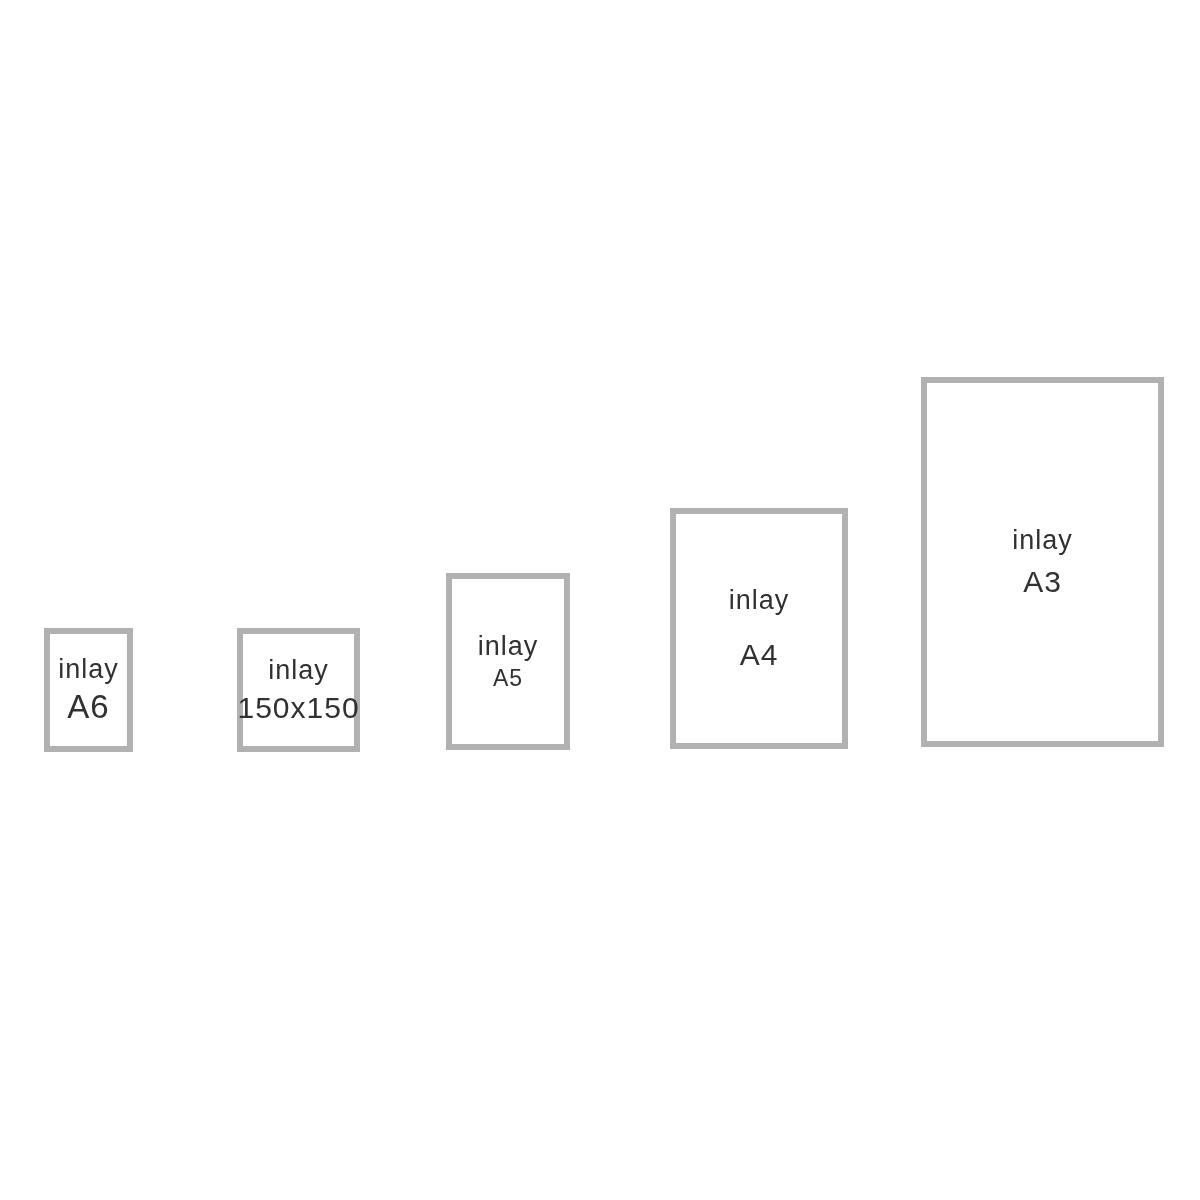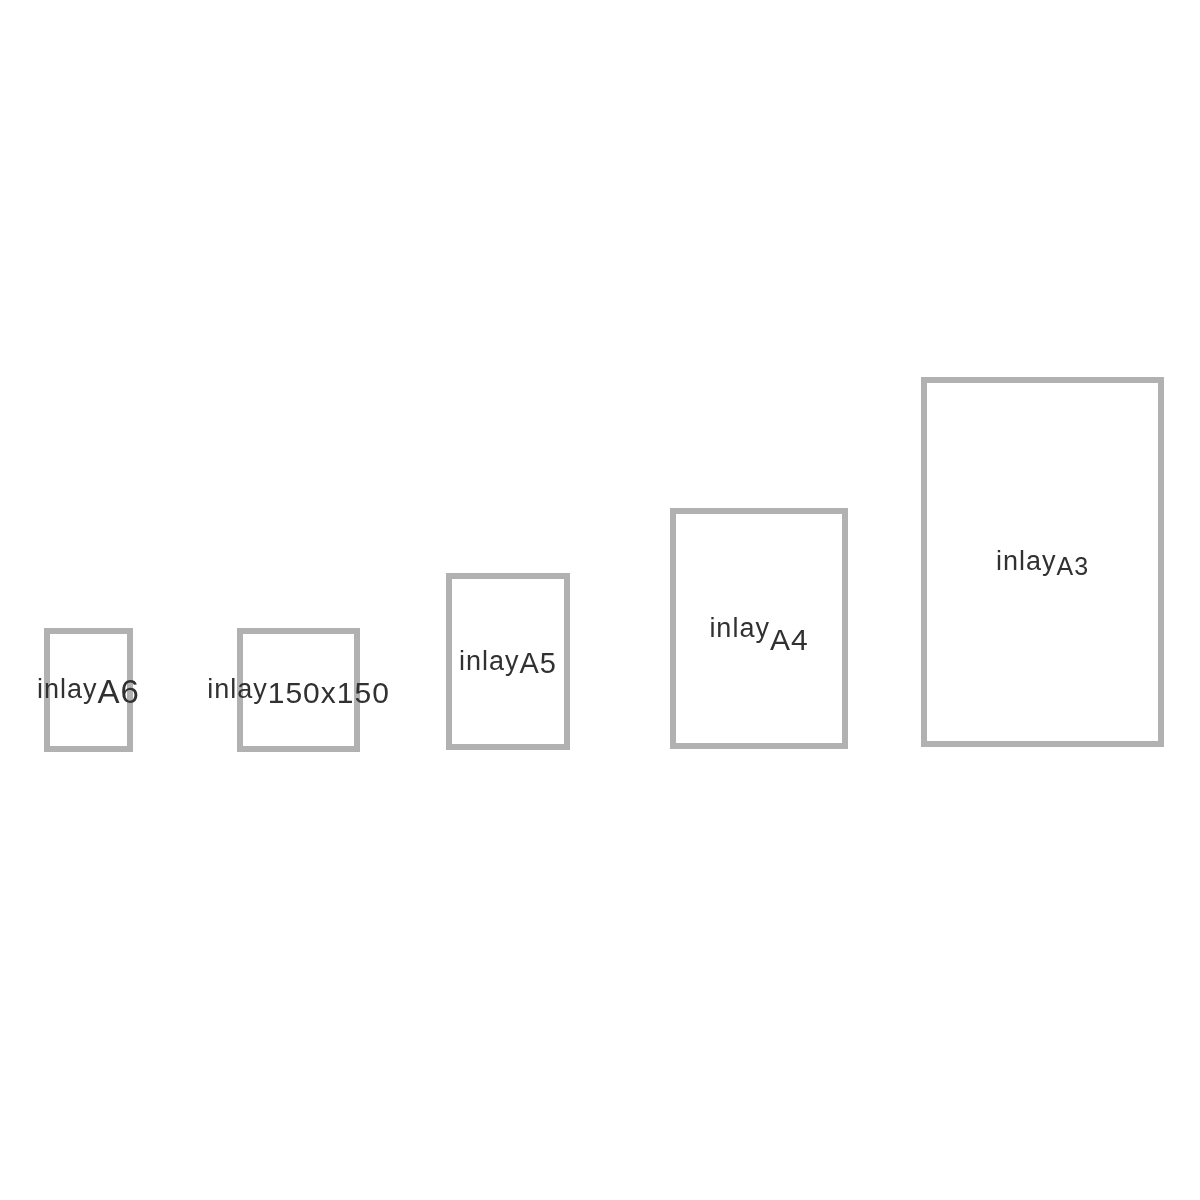--- a/index.html
+++ b/index.html
@@ -20,21 +20,21 @@
     overflow:hidden;
     font-family:"Liberation Sans","DejaVu Sans",sans-serif;
     color:var(--text-color);
   }
   .inlay-box{
     position:absolute;
     box-sizing:border-box;
     border:6px solid var(--border-color);
     background:var(--bg);
     display:flex;
-    flex-direction:row;
+    flex-direction:column;
     align-items:center;
     justify-content:center;
     text-align:center;
   }
   .inlay-label{
     font-size:27px;
     line-height:1.1;
     letter-spacing:1px;
     color:var(--text-color);
   }
@@ -46,23 +46,23 @@
     color:var(--text-color);
   }
   
   .box-a6      {left:44px;  top:628px; width:89px;  height:124px;}
   .box-150x150 {left:237px; top:628px; width:123px; height:124px;}
   .box-a5      {left:446px; top:573px; width:124px; height:177px;}
   .box-a4      {left:670px; top:508px; width:178px; height:241px;}
   .box-a3      {left:921px; top:377px; width:243px; height:370px;}
 
   .box-150x150 .size-label{font-size:30px;}
-  .box-a5 .size-label{font-size:29px;}
+  .box-a5 .size-label{font-size:23px;}
   .box-a4 .size-label{font-size:30px; margin-top:22px;}
-  .box-a3 .size-label{font-size:25px; margin-top:10px;}
+  .box-a3 .size-label{font-size:30px; margin-top:10px;}
 </style>
 </head>
 <body>
 
 <div class="canvas">
 
   <div class="inlay-box box-a6">
     <span class="inlay-label">inlay</span>
     <span class="size-label">A6</span>
   </div>

